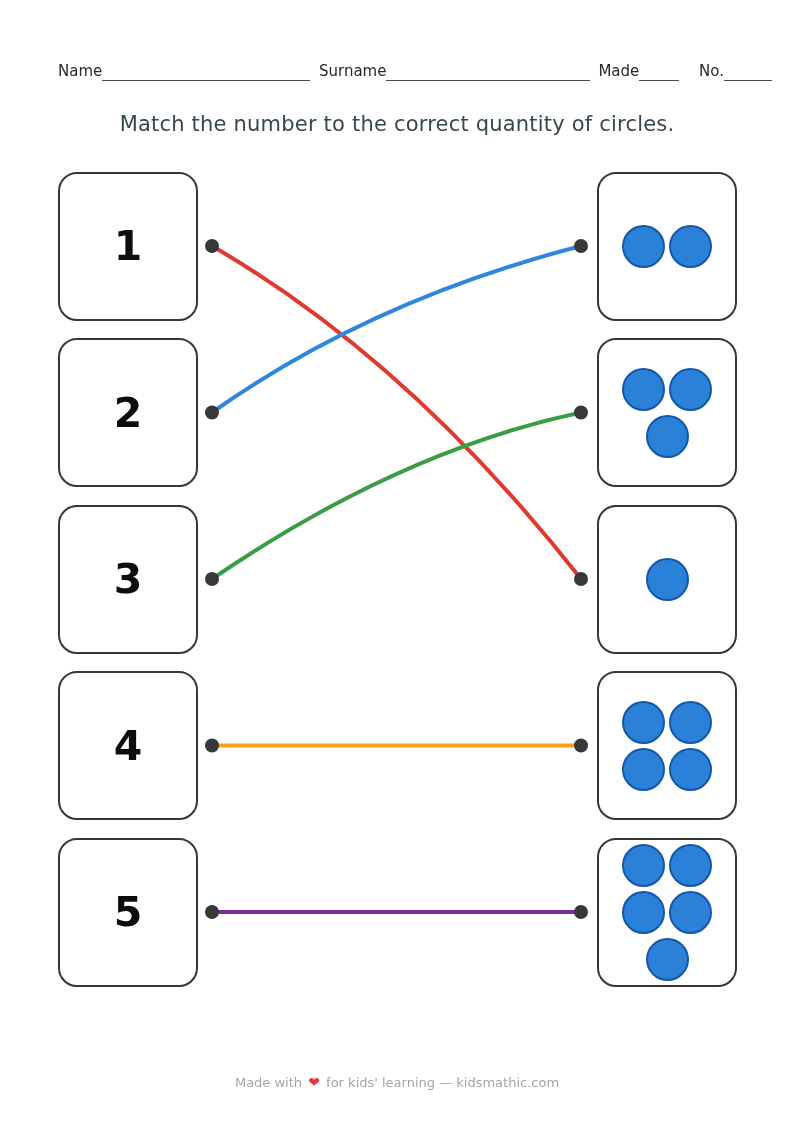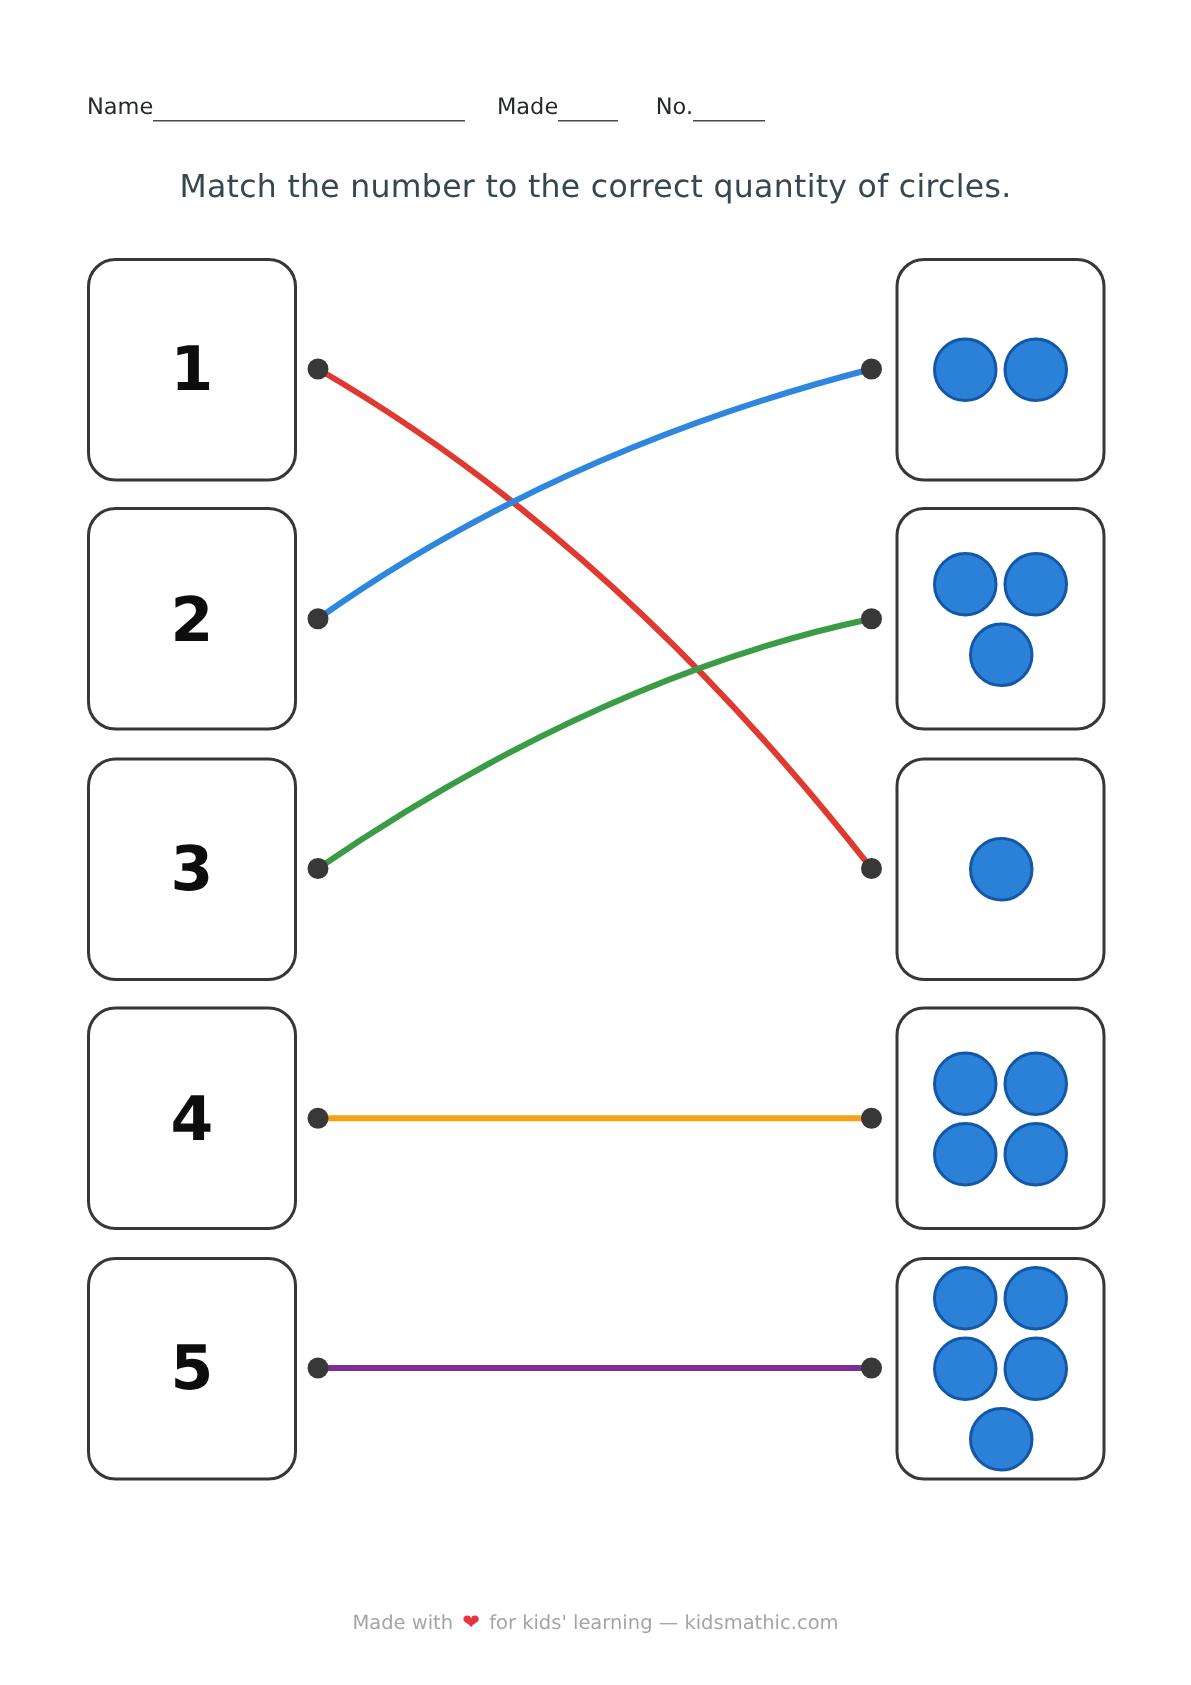--- a/index.html
+++ b/index.html
@@ -102,20 +102,24 @@
 <body>
 
 <div class="page">
 
   <div class="header">
     <div class="hfield">
       <span class="hlabel">Name</span>
       <span class="hline grow1"></span>
     </div>
     <span class="gap-a"></span>
+    <div class="hfield">
+      <span class="hlabel">Surname</span>
+      <span class="hline grow2"></span>
+    </div>
     <span class="gap-b"></span>
     <div class="hfield">
       <span class="hlabel">Made</span>
       <span class="hline short1"></span>
     </div>
     <span class="gap-c"></span>
     <div class="hfield">
       <span class="hlabel">No.</span>
       <span class="hline short2"></span>
     </div>

